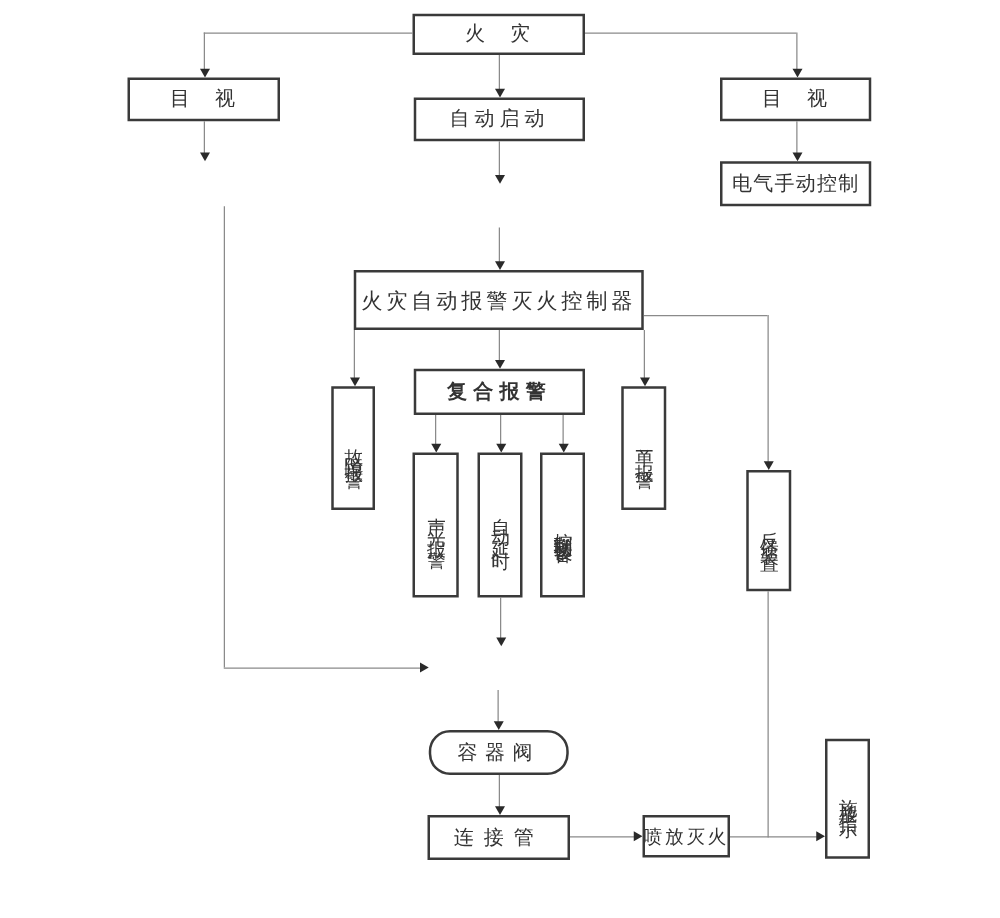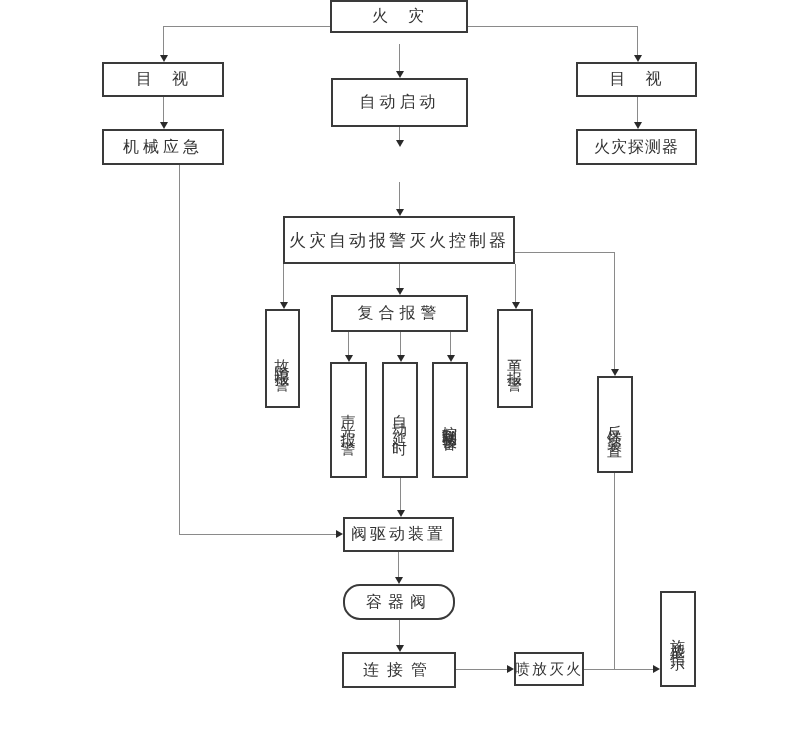--- a/index.html
+++ b/index.html
@@ -87,50 +87,48 @@
   <div class="ad" style="left:396px;top:645px;"></div>
 
   <div class="hl" style="left:456px;top:669px;width:52px;"></div>
   <div class="ar" style="left:507px;top:665px;"></div>
 
   <div class="hl" style="left:584px;top:669px;width:70px;"></div>
   <div class="ar" style="left:653px;top:665px;"></div>
 
   <div class="vl" style="left:614px;top:473px;height:197px;"></div>
 
-  <div class="box" style="left:330px;top:0;width:138px;height:33px;letter-spacing:2px;">火　灾</div>
+  <div class="box" style="left:330px;top:11px;width:138px;height:33px;letter-spacing:2px;">火　灾</div>
 
   <div class="box" style="left:102px;top:62px;width:122px;height:35px;letter-spacing:2px;">目　视</div>
 
-  <div class="box" style="left:102px;top:129px;width:122px;height:36px;letter-spacing:4px;">机械应急</div>
 
-  <div class="box" style="left:331px;top:78px;width:137px;height:49px;letter-spacing:4px;">自动启动</div>
+  <div class="box" style="left:331px;top:78px;width:137px;height:35px;letter-spacing:4px;">自动启动</div>
 
   <div class="box" style="left:576px;top:62px;width:121px;height:35px;letter-spacing:2px;">目　视</div>
 
-  <div class="box" style="left:576px;top:129px;width:121px;height:36px;letter-spacing:1px;">火灾探测器</div>
+  <div class="box" style="left:576px;top:129px;width:121px;height:36px;letter-spacing:1px;">电气手动控制</div>
 
 
   <div class="box" style="left:283px;top:216px;width:232px;height:48px;font-size:17px;letter-spacing:3px;">火灾自动报警灭火控制器</div>
 
-  <div class="box" style="left:331px;top:295px;width:137px;height:37px;letter-spacing:5px;">复合报警</div>
+  <div class="box" style="left:331px;top:295px;width:137px;height:37px;letter-spacing:5px;font-weight:bold;">复合报警</div>
 
   <div class="vbox" style="left:265px;top:309px;width:35px;height:99px;letter-spacing:6px;">故障报警</div>
 
   <div class="vbox" style="left:497px;top:309px;width:36px;height:99px;letter-spacing:6px;">单一报警</div>
 
   <div class="vbox" style="left:330px;top:362px;width:37px;height:116px;letter-spacing:9px;">声光报警</div>
 
   <div class="vbox" style="left:382px;top:362px;width:36px;height:116px;letter-spacing:9px;">自动延时</div>
 
   <div class="vbox" style="left:432px;top:362px;width:36px;height:116px;letter-spacing:2px;">控制联动设备</div>
 
   <div class="vbox" style="left:597px;top:376px;width:36px;height:97px;letter-spacing:6px;">反馈装置</div>
 
-  <div class="box" style="left:343px;top:517px;width:111px;height:35px;letter-spacing:3px;">阀驱动装置</div>
 
   <div class="box" style="left:343px;top:584px;width:112px;height:36px;letter-spacing:6px;border-radius:17px;">容器阀</div>
 
   <div class="box" style="left:342px;top:652px;width:114px;height:36px;letter-spacing:8px;text-align:center;">连接管</div>
 
   <div class="box" style="left:514px;top:652px;width:70px;height:34px;font-size:15px;letter-spacing:2px;">喷放灭火</div>
 
   <div class="vbox" style="left:660px;top:591px;width:36px;height:96px;letter-spacing:6px;">施放指示</div>
 
 </div>

